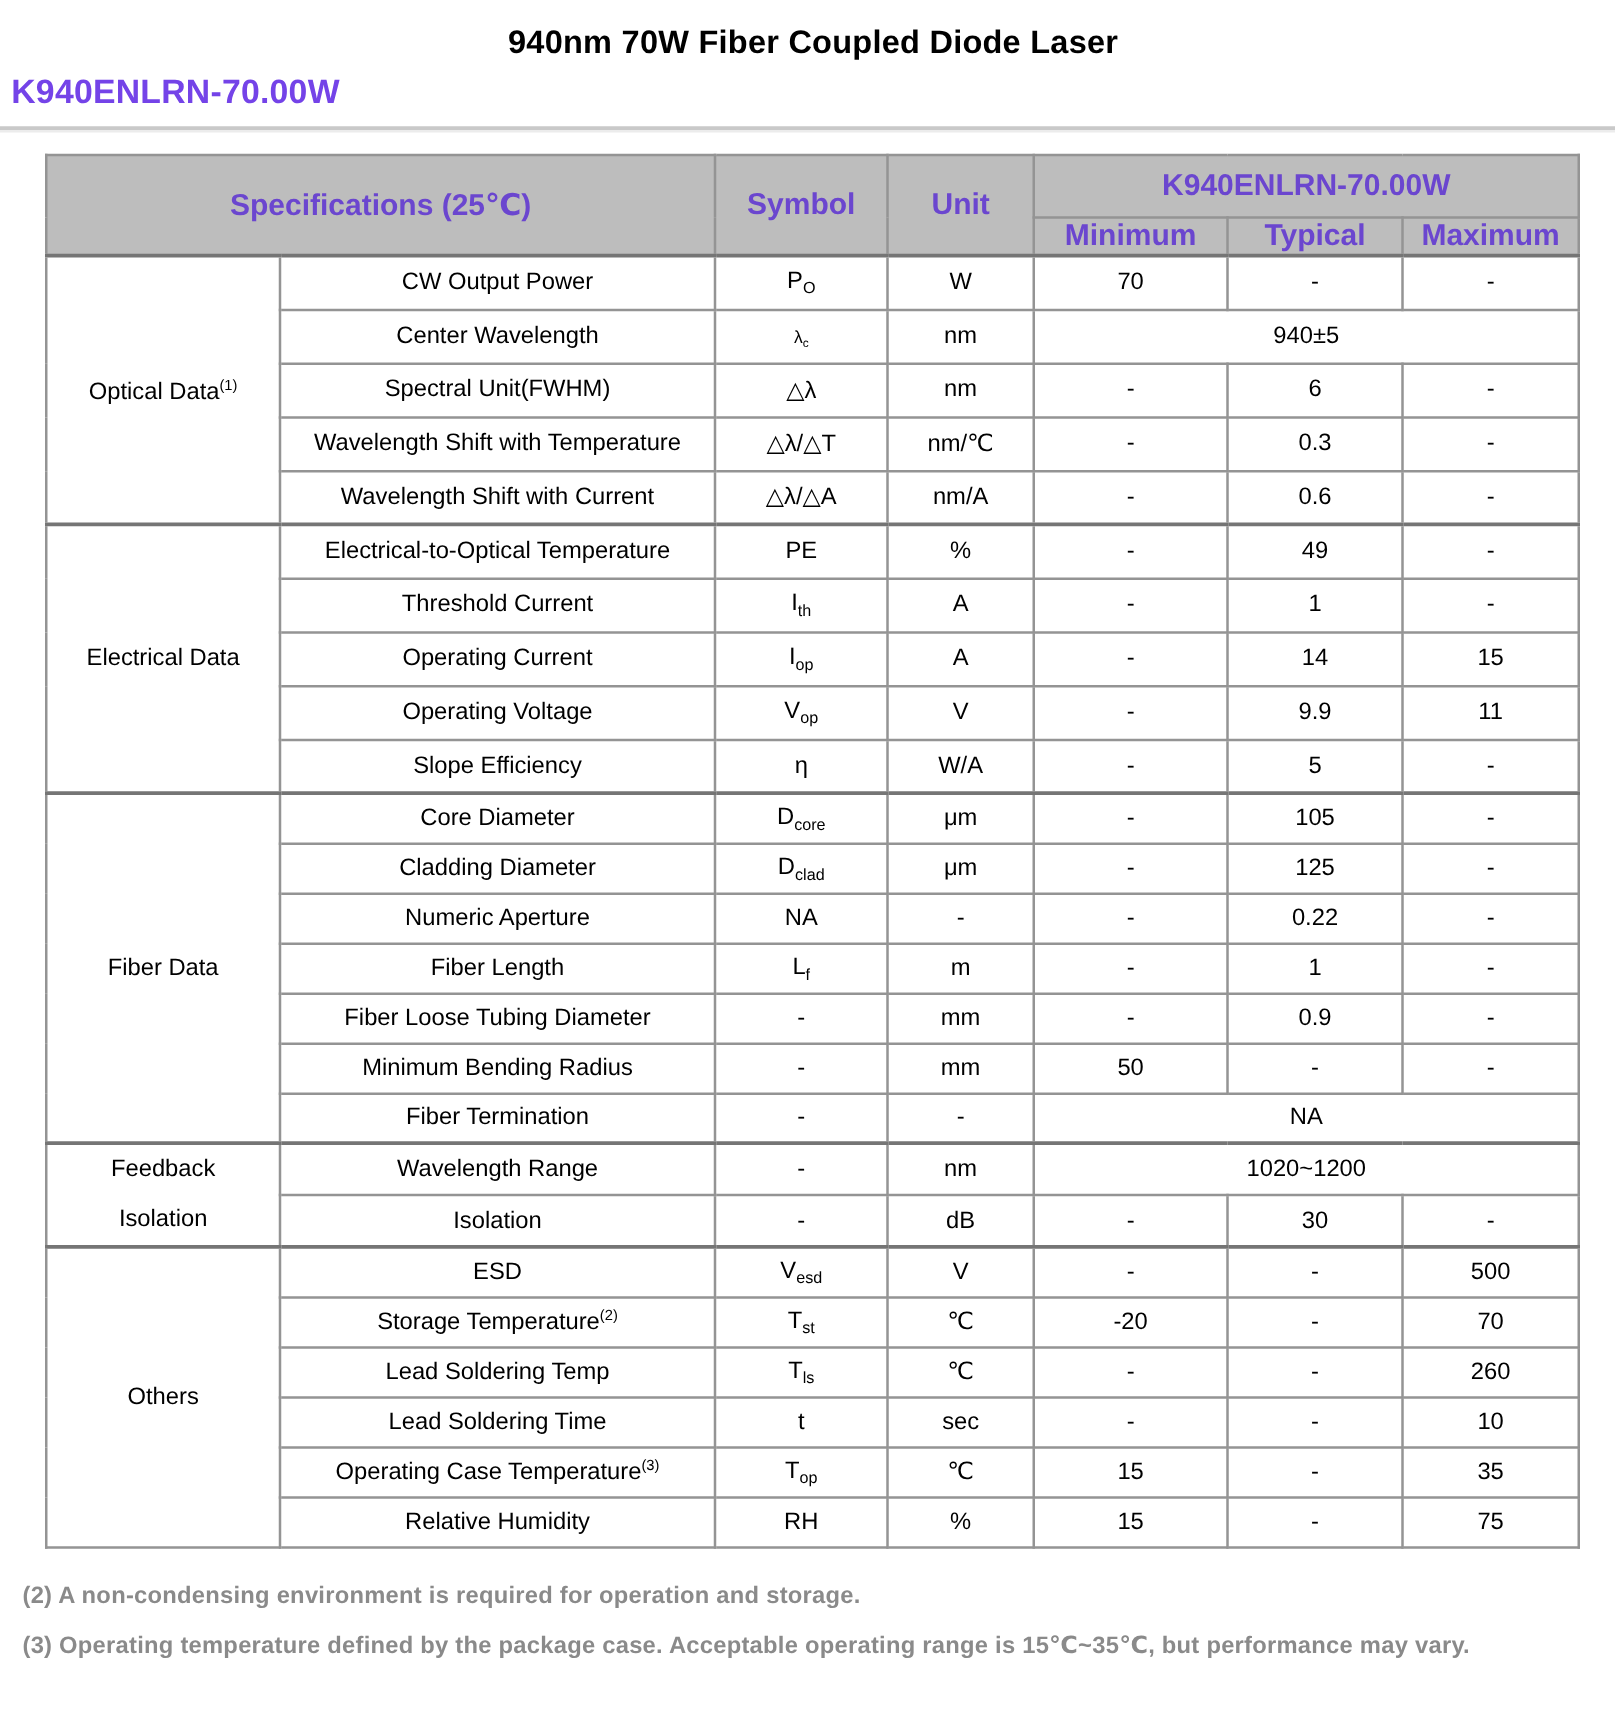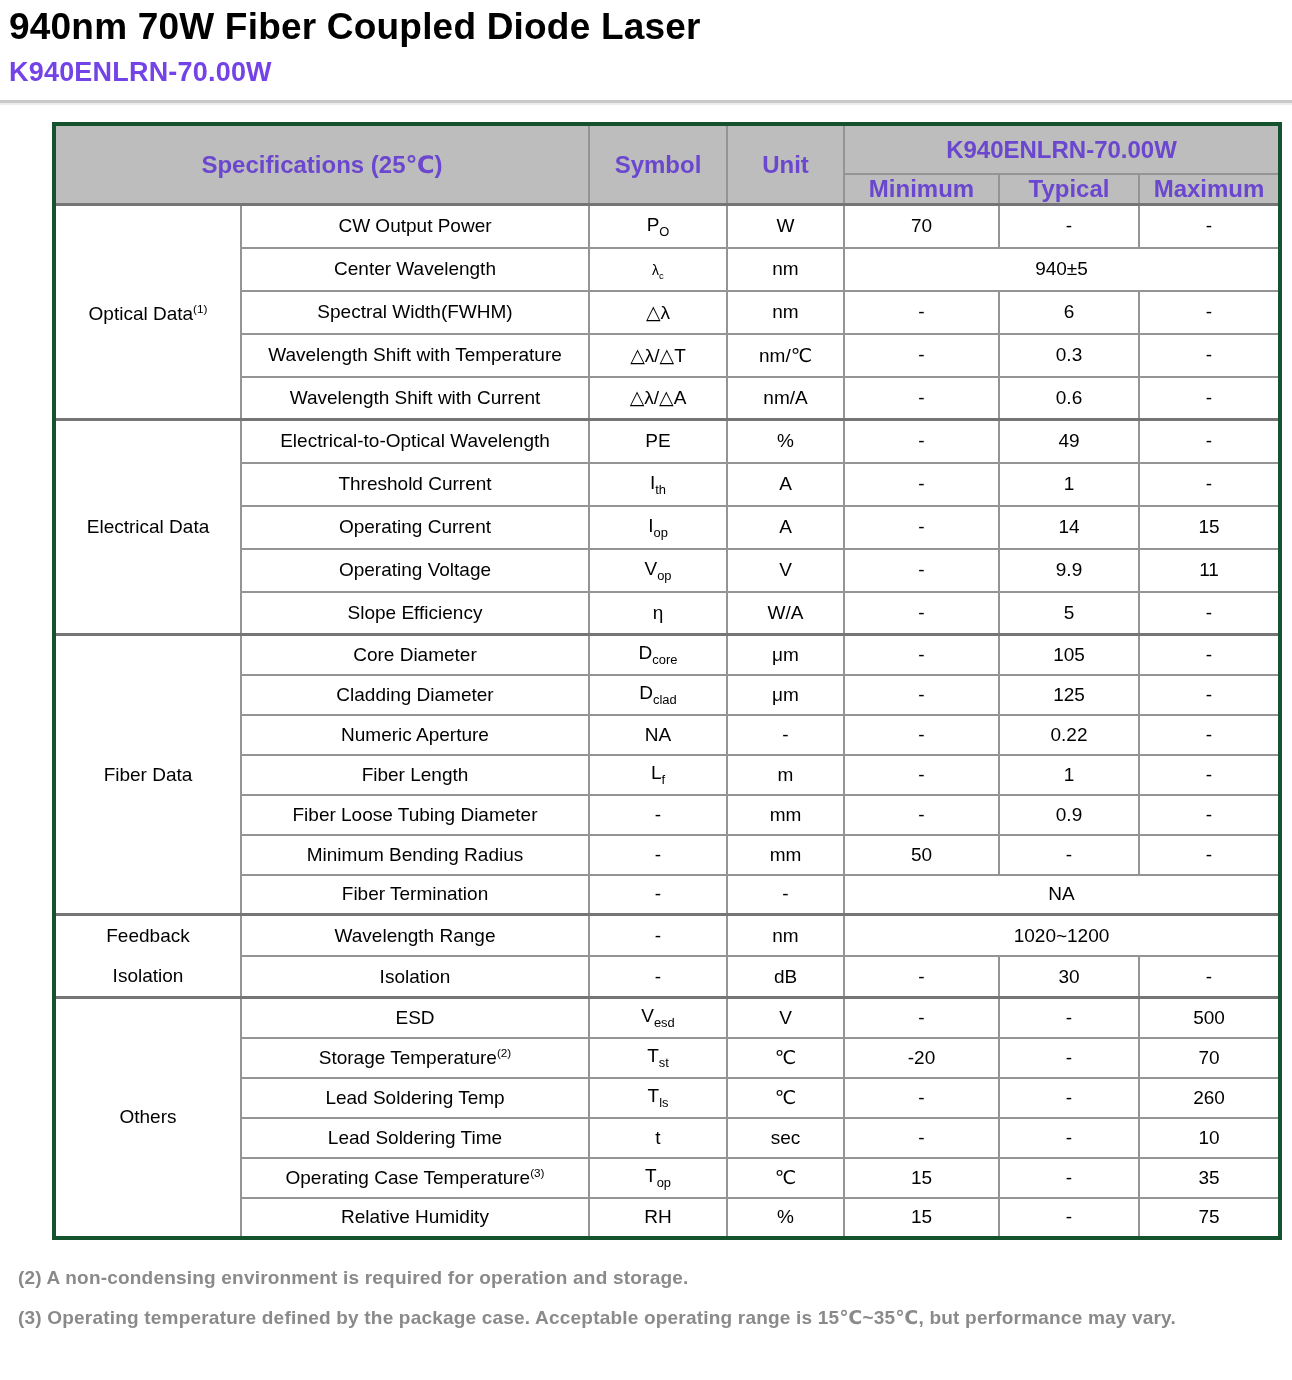--- a/index.html
+++ b/index.html
@@ -13,38 +13,38 @@
   *{box-sizing:border-box;}
   html,body{margin:0;padding:0;}
   body{
     width:1292px;height:1380px;
     background:#ffffff;
     font-family:"Liberation Sans","DejaVu Sans",sans-serif;
     color:#000;
   }
   .page-header{padding:6px 0 0 9px;}
   .page-title{
-    font-size:37px;font-weight:700;color:#000;
-    margin:0 0 9px 0;letter-spacing:0.2px;
+    font-size:26px;font-weight:700;color:#000;
+    margin:12px 0 9px 0;letter-spacing:0.2px;text-align:center;
   }
   .page-model{
     font-size:27px;font-weight:700;color:var(--accent-purple);
     margin:0;letter-spacing:0.2px;
   }
   .top-rule{
     width:1292px;height:3px;background:#C9C9C9;
     border:none;margin:12px 0 0 0;
     box-shadow:0 2px 0 #ECECEC;
   }
   table.spec-table{
     border-collapse:collapse;
     table-layout:fixed;
     width:1226px;
-    margin:19px 0 0 52px;
-    border:4px solid #14532d;
+    margin:19px 0 0 36px;
+    border:1px solid #14532d;
   }
   .spec-table th,.spec-table td{
     border:2px solid var(--border-gray);
     text-align:center;vertical-align:middle;
     padding:0 4px;
     font-size:19px;
   }
   .spec-table thead th{
     background:var(--header-bg);
     color:var(--header-purple);
@@ -111,21 +111,21 @@
         <td>-</td>
         <td>-</td>
       </tr>
       <tr class="h43">
         <td>Center Wavelength</td>
         <td><span class="sym-small">λ<sub class="symsub">c</sub></span></td>
         <td>nm</td>
         <td colspan="3">940±5</td>
       </tr>
       <tr class="h43">
-        <td>Spectral Width(FWHM)</td>
+        <td>Spectral Unit(FWHM)</td>
         <td><span>△λ</span></td>
         <td>nm</td>
         <td>-</td>
         <td>6</td>
         <td>-</td>
       </tr>
       <tr class="h43">
         <td>Wavelength Shift with Temperature</td>
         <td><span>△λ/△T</span></td>
         <td>nm/℃</td>
@@ -138,21 +138,21 @@
         <td><span>△λ/△A</span></td>
         <td>nm/A</td>
         <td>-</td>
         <td>0.6</td>
         <td>-</td>
       </tr>
       <tr class="h43 sec-start">
         <td class="category-cell" rowspan="5">
           <div>Electrical Data</div>
         </td>
-        <td>Electrical-to-Optical Wavelength</td>
+        <td>Electrical-to-Optical Temperature</td>
         <td><span>PE</span></td>
         <td>%</td>
         <td>-</td>
         <td>49</td>
         <td>-</td>
       </tr>
       <tr class="h43">
         <td>Threshold Current</td>
         <td><span>I<sub class="symsub">th</sub></span></td>
         <td>A</td>

